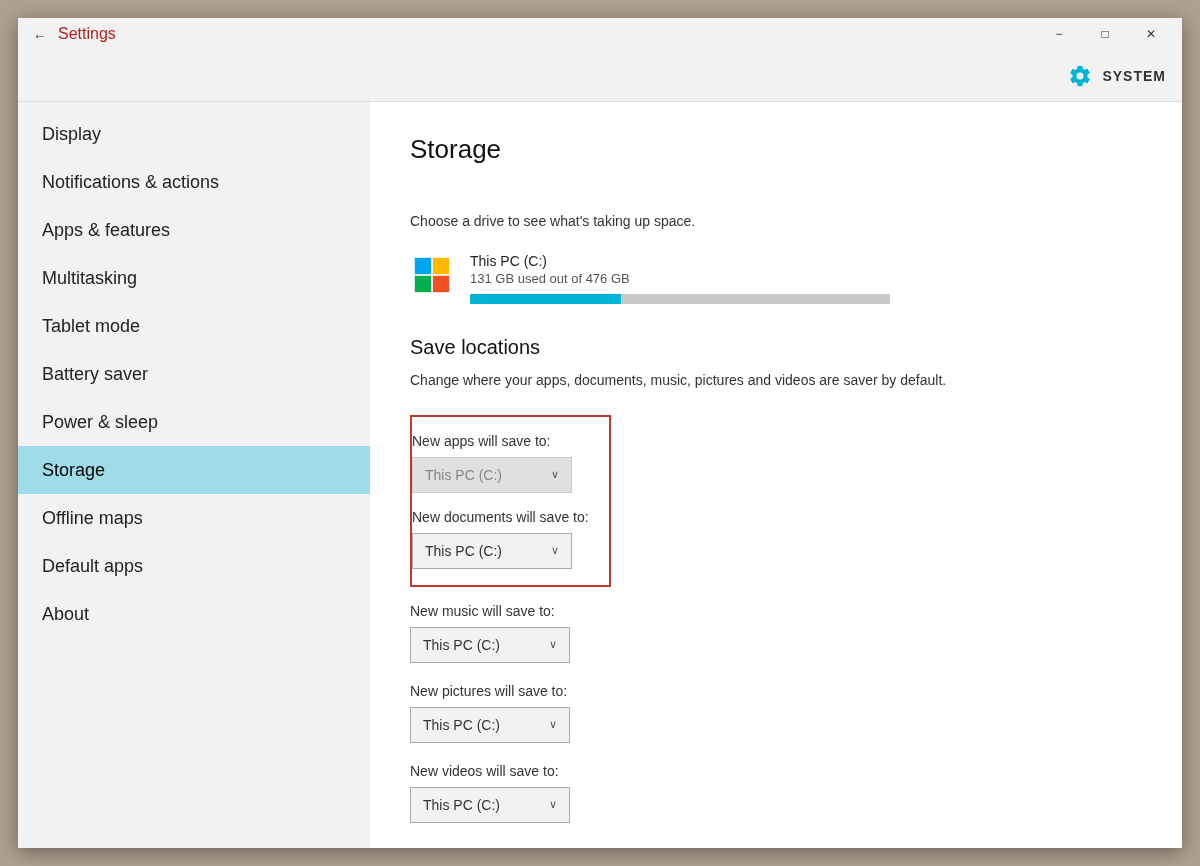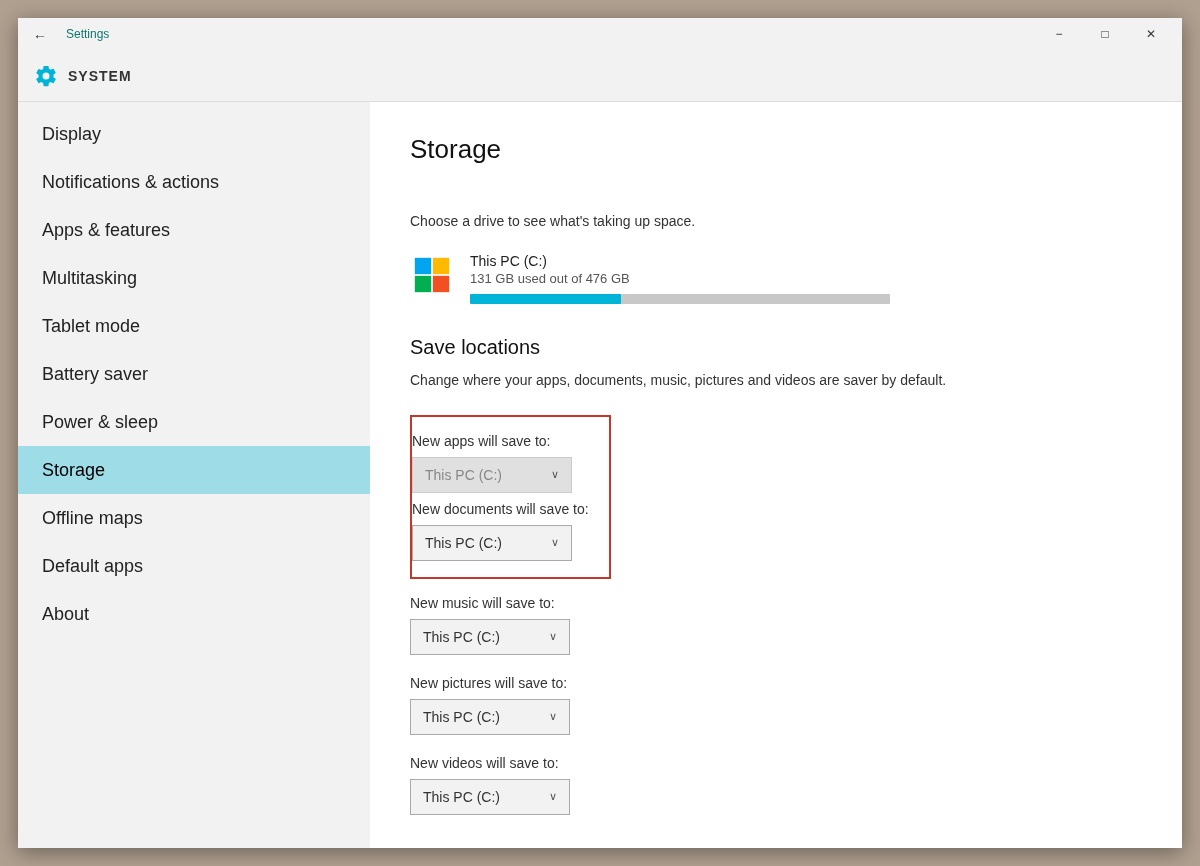--- a/index.html
+++ b/index.html
@@ -38,23 +38,23 @@
       width: 28px;
       height: 28px;
       display: flex;
       align-items: center;
       justify-content: center;
       cursor: pointer;
       font-size: 14px;
       color: #333;
     }
     .titlebar-title {
-      font-size: 12px;
-      color: #0f766e;
-      margin-left: 12px;
+      font-size: 16px;
+      color: #b91c1c;
+      margin-left: 4px;
     }
     .titlebar-controls {
       margin-left: auto;
       display: flex;
     }
     .titlebar-btn {
       width: 46px;
       height: 32px;
       display: flex;
       align-items: center;
@@ -66,20 +66,21 @@
 
     
     .header {
       display: flex;
       align-items: center;
       height: 52px;
       background: #f2f2f2;
       padding: 0 16px;
       flex-shrink: 0;
       border-bottom: 1px solid #ddd;
+      justify-content: flex-end;
     }
     .header-icon {
       width: 24px;
       height: 24px;
       color: #00b4d8;
       margin-right: 10px;
       font-size: 20px;
     }
     .header-title {
       font-size: 14px;
@@ -323,21 +324,21 @@
         </div>
       </div>
 
       
       <h2 class="section-title">Save locations</h2>
       <p class="section-desc">Change where your apps, documents, music, pictures and videos are saver by default.</p>
 
       
       <div style="border: 2px solid #c0392b; display: inline-block; padding: 16px 20px 16px 0; margin-bottom: 16px;">
         
-        <div class="save-row" style="margin-bottom: 8px; padding-left: 0;">
+        <div class="save-row" style="margin-bottom: 16px; padding-left: 0;">
           <div class="save-label">New apps will save to:</div>
           <div class="save-select disabled">
             <span>This PC (C:)</span>
             <span class="chevron">∨</span>
           </div>
         </div>
 
         
         <div class="save-row" style="margin-bottom: 0;">
           <div class="save-label">New documents will save to:</div>

